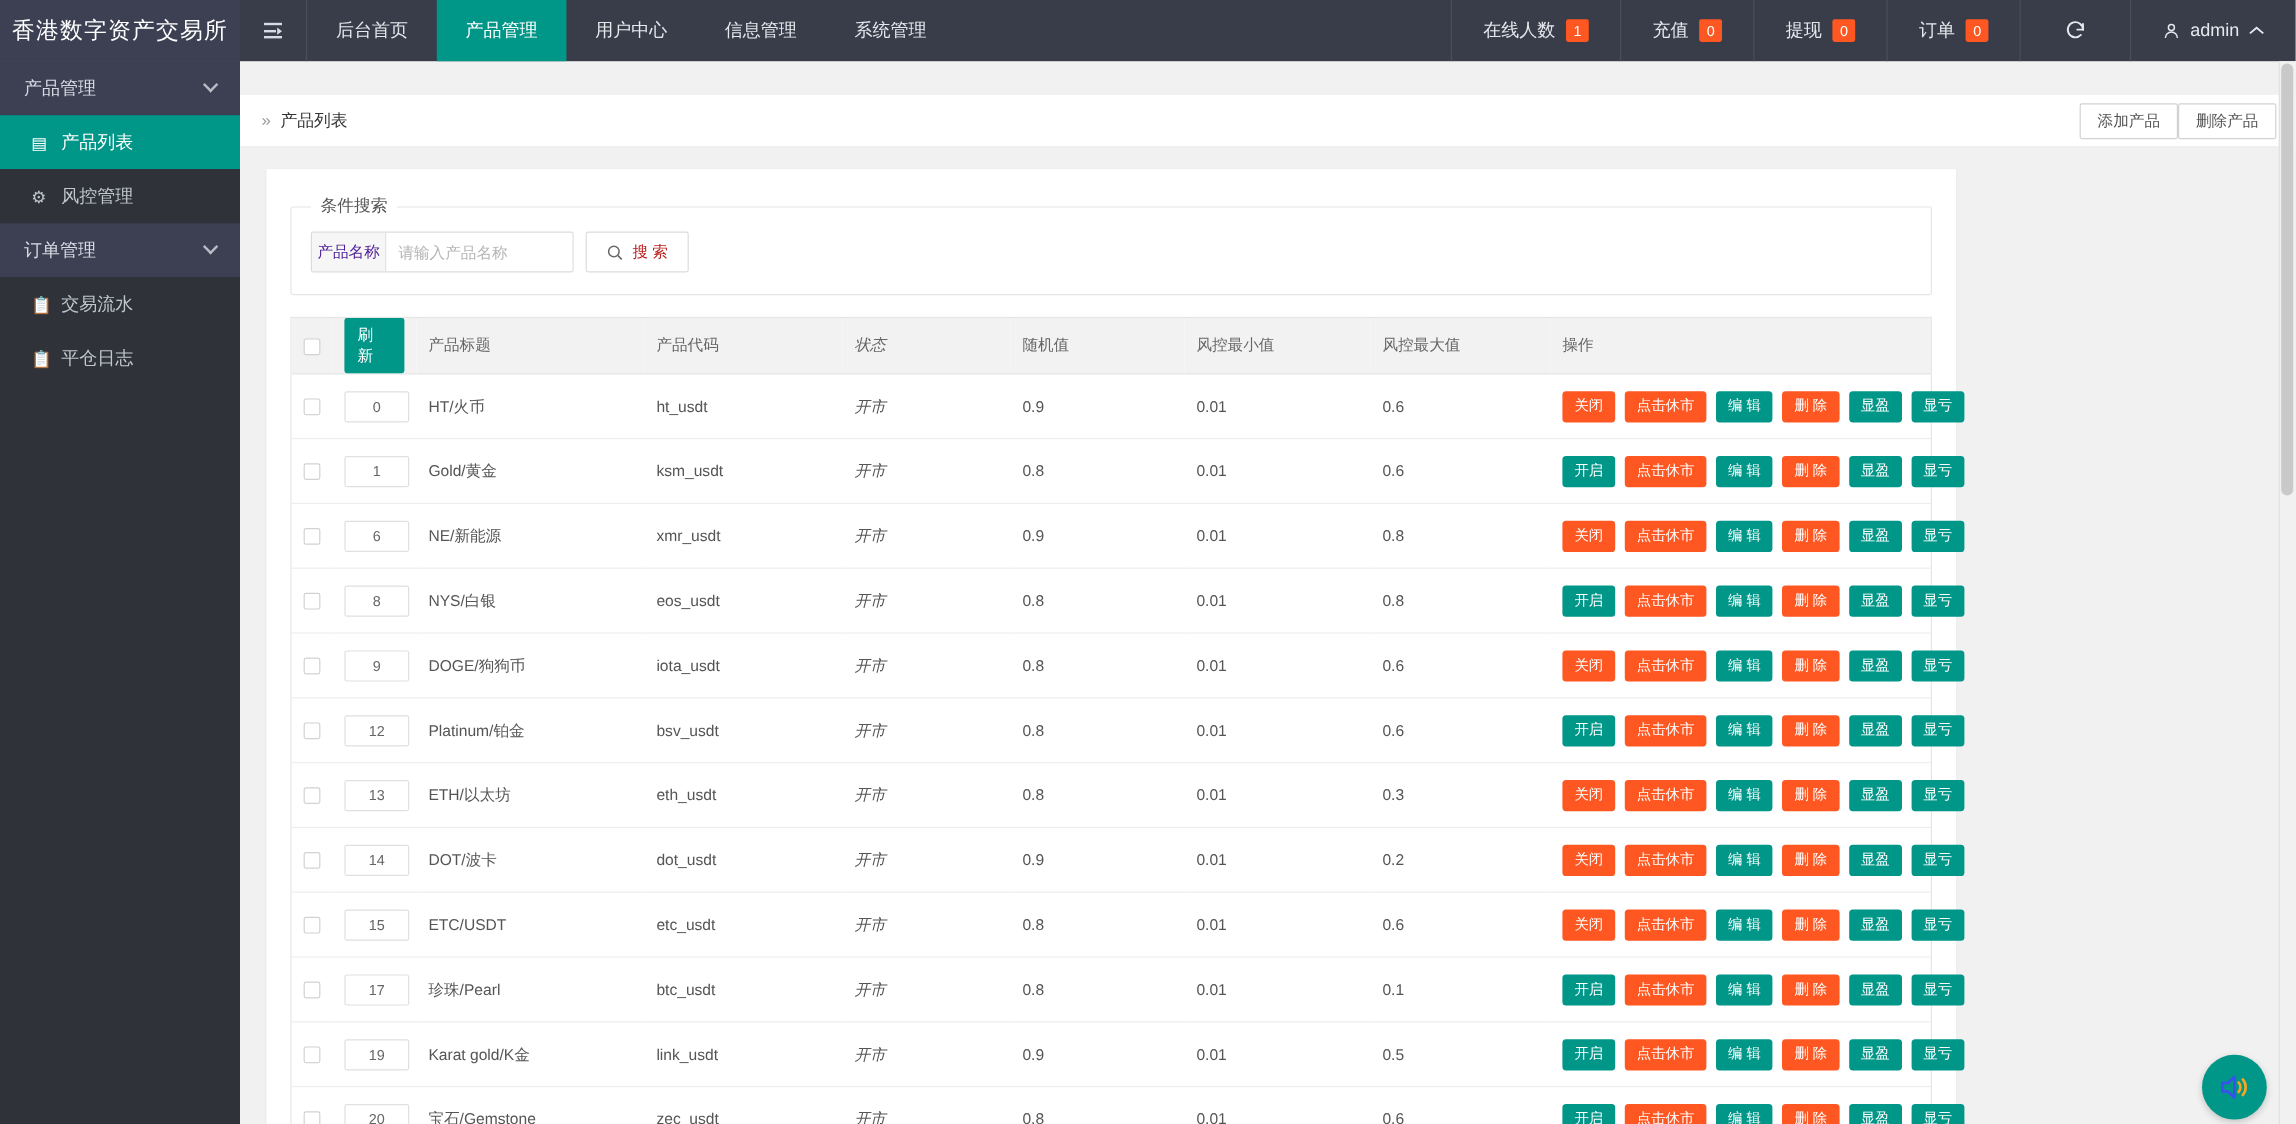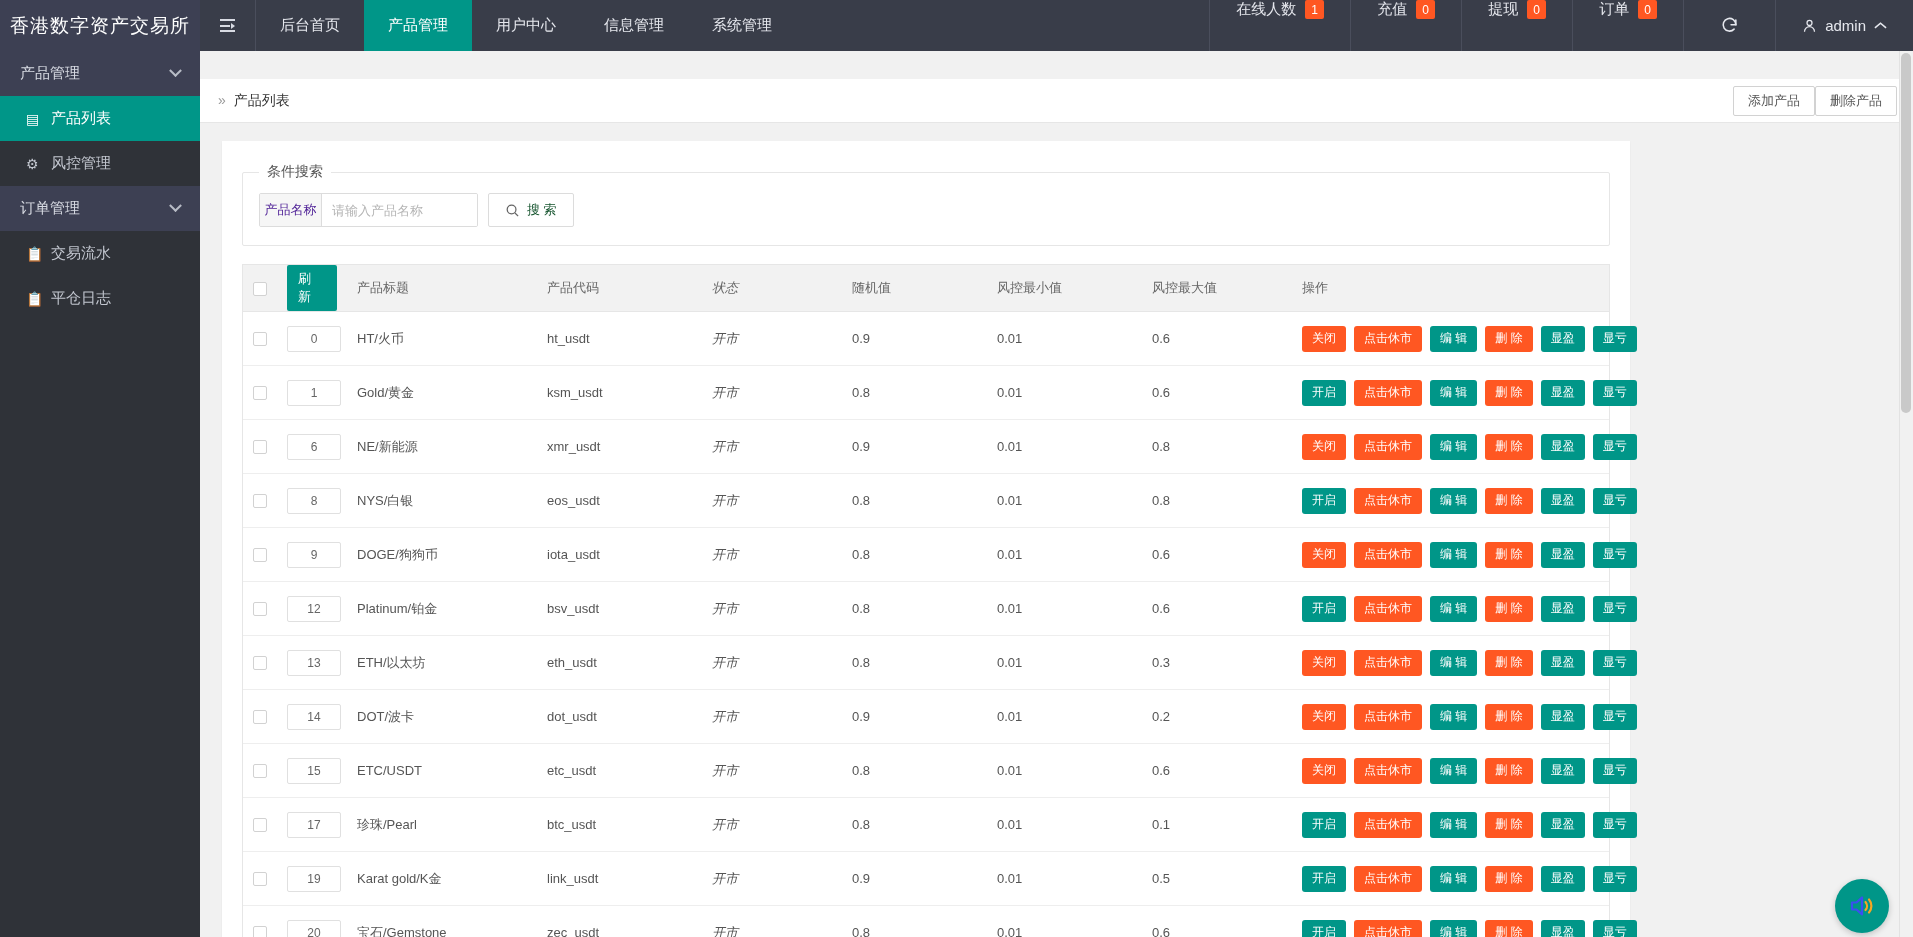--- a/index.html
+++ b/index.html
@@ -28,21 +28,21 @@
   .ham-ico i:nth-child(3){ top:11px; width:15px;}
   .ham-ico b{ position:absolute; right:0; top:3.5px; width:0;height:0;
      border-left:4px solid #d8dbe3; border-top:3px solid transparent; border-bottom:3px solid transparent;}
   .navitem{
     padding:0 24px; display:flex; align-items:center; font-size:15px;
     color:#e6e8ee; cursor:pointer; white-space:nowrap;
   }
   .navitem.active{ background:#009688; color:#fff; }
   .nav-spacer{ flex:1; }
   .statitem{
-    padding:0 26px; display:flex; gap:9px; font-size:15px;
+    padding:0 26px; display:flex; align-items:center; gap:9px; font-size:15px;
     color:#e6e8ee; border-left:1px solid #4a4e5c; cursor:pointer; white-space:nowrap;
   }
   .badge{
     background:#FF5722; color:#fff; font-size:12px; min-width:19px; height:19px;
     border-radius:2px; display:inline-flex; align-items:center; justify-content:center; padding:0 5px;
   }
   .refresh-cell{
     width:92px; display:flex; align-items:center; justify-content:center;
     border-left:1px solid #4a4e5c; cursor:pointer;
   }
@@ -96,21 +96,21 @@
     width:62px; background:#f6f6f6; border-right:1px solid #dcdcdc;
     display:flex; align-items:center; justify-content:center; font-size:13px; color:#4c1d95;
   }
   .inpgrp input{
     width:155px; border:0; outline:none; padding:0 10px; font-size:13px; color:#333;
     font-family:"Liberation Sans","DejaVu Sans",sans-serif;
   }
   .inpgrp input::placeholder{ color:#b5b5b5; }
   .searchbtn{
     height:34px; padding:0 16px; background:#fff; border:1px solid #dcdcdc; border-radius:2px;
-    display:flex; align-items:center; gap:7px; font-size:13px; color:#14532d; cursor:pointer;
+    display:flex; align-items:center; gap:7px; font-size:13px; color:#b91c1c; cursor:pointer;
     font-family:"Liberation Sans","DejaVu Sans",sans-serif;
   }
   
   .tablewrap{ margin:18px 20px 0 20px; border:1px solid #e6e6e6; border-bottom:0; }
   table{ width:100%; border-collapse:collapse; table-layout:fixed; }
   thead tr{ background:#f2f2f2; height:42px; }
   thead th{
     text-align:left; font-weight:normal; font-size:13px; color:#666; padding:0 10px; border-bottom:1px solid #e6e6e6;
   }
   tbody tr{ height:54px; border-bottom:1px solid #eee; }

